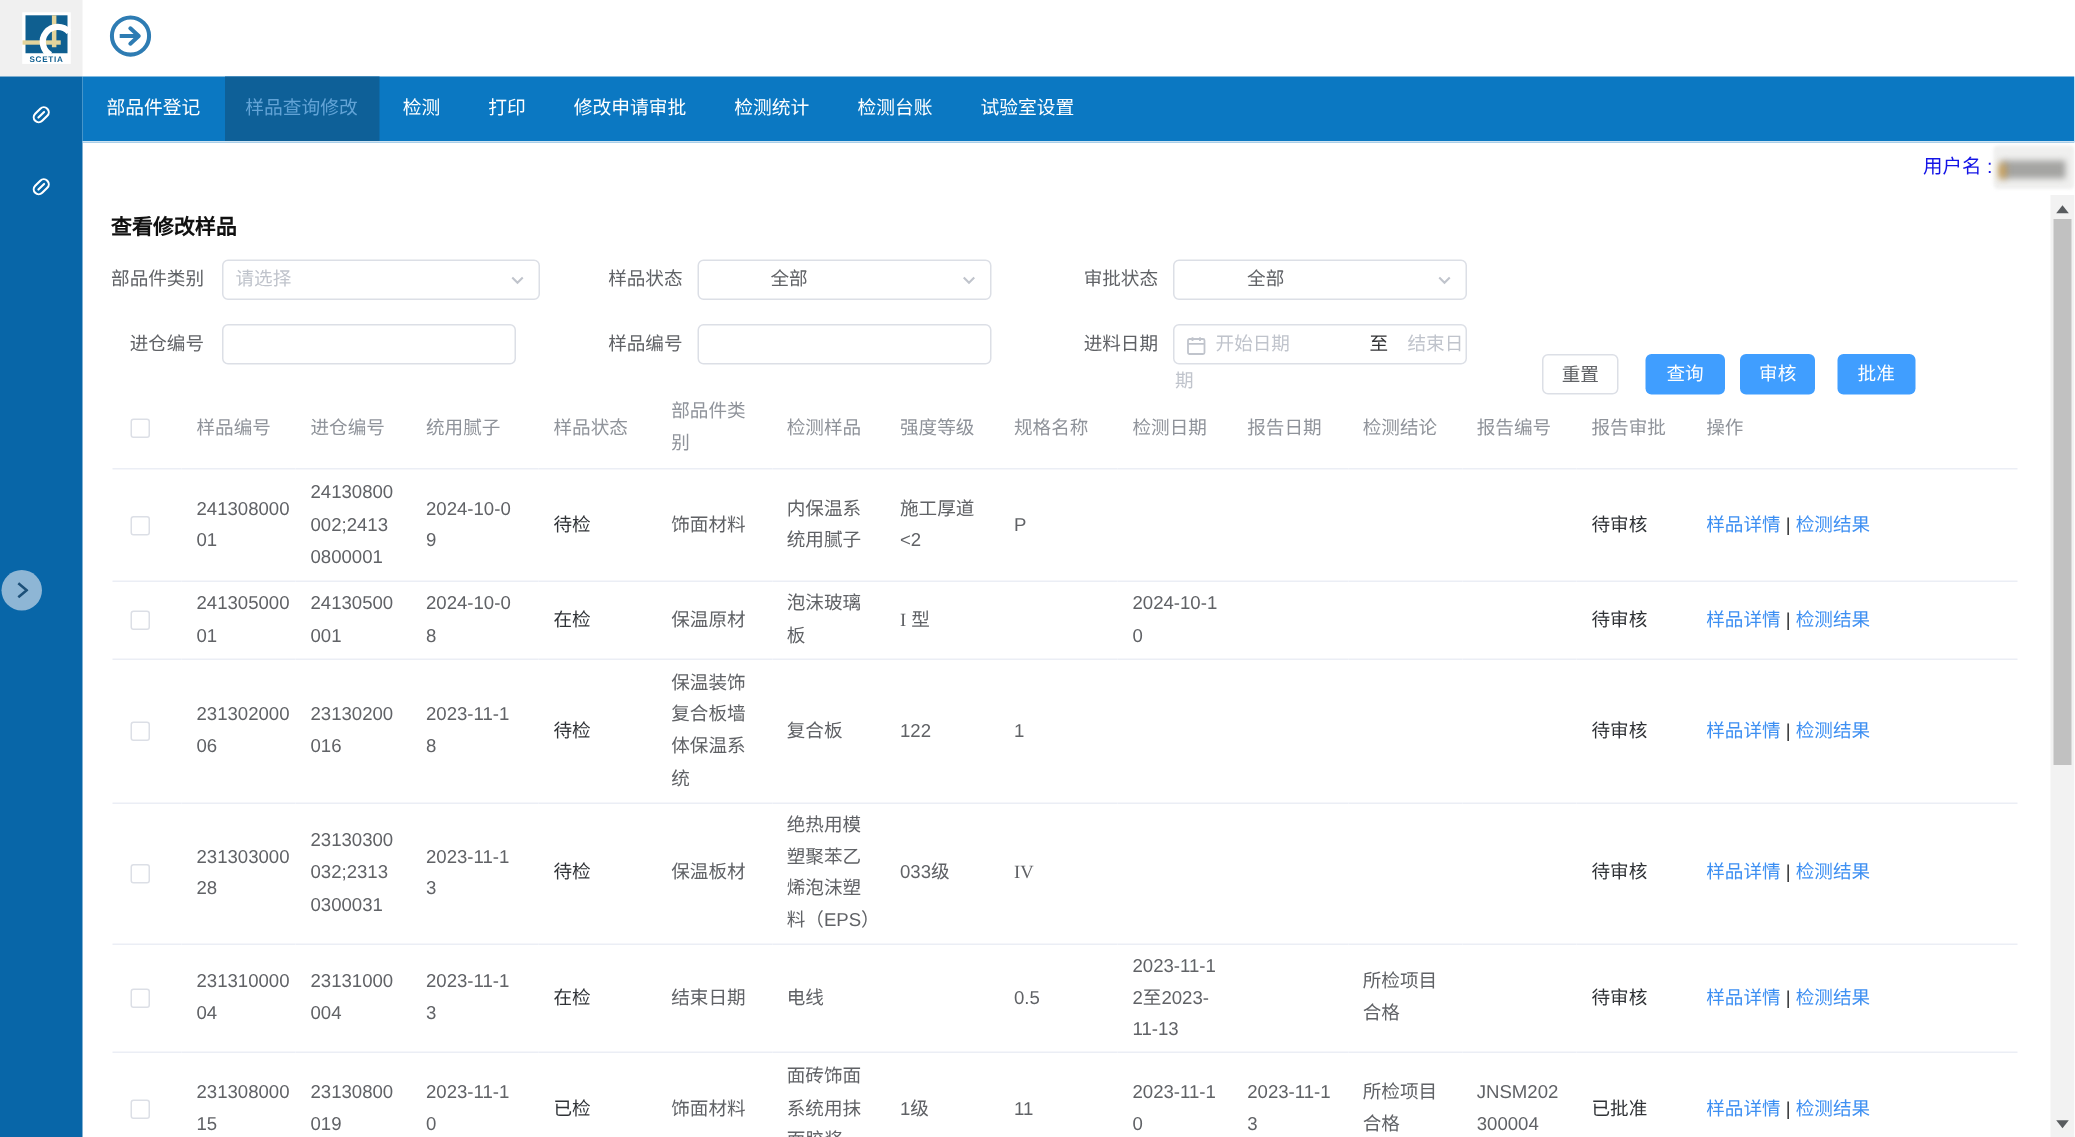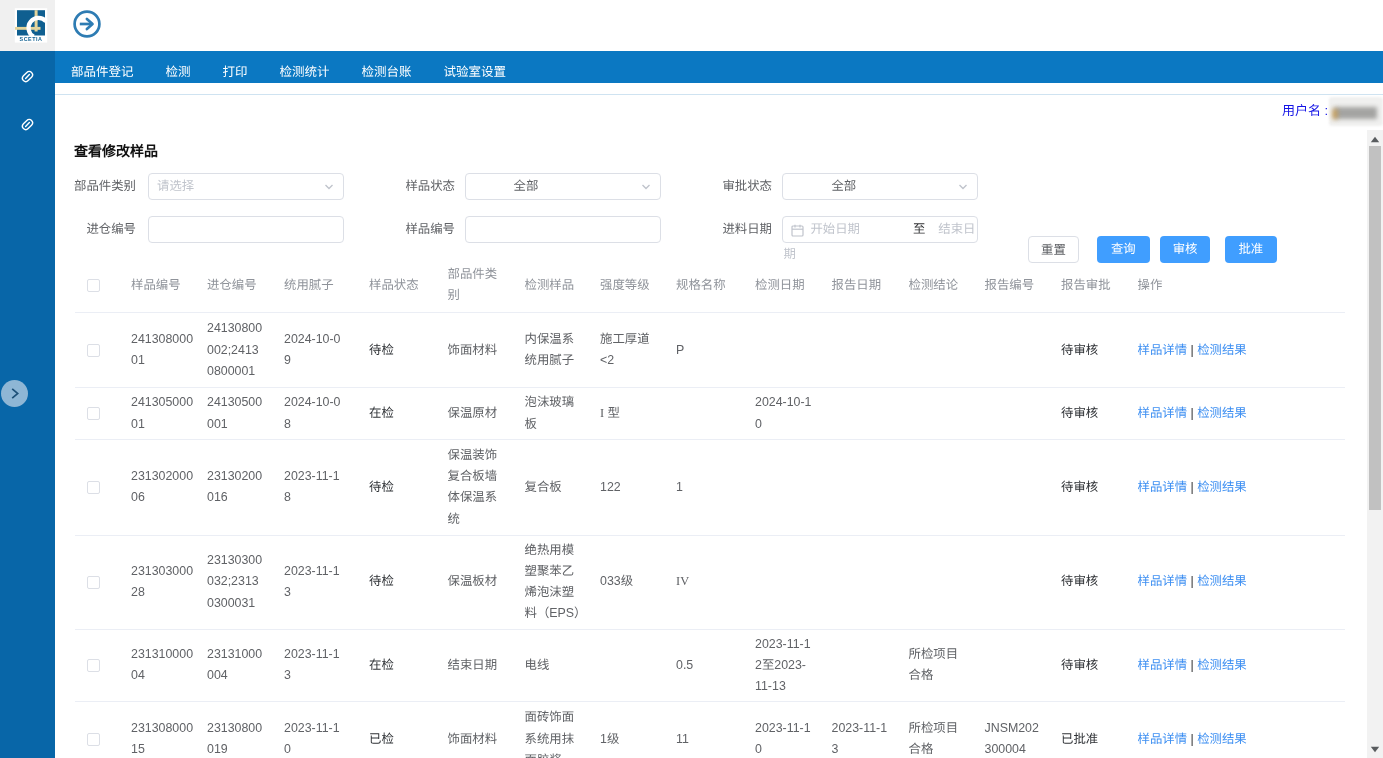--- a/index.html
+++ b/index.html
@@ -8,21 +8,21 @@
 body { position:relative; font-family:"Liberation Sans",sans-serif; background:#fff; color:#606266; }
 
 
 #topbar { position:absolute; left:0; top:0; width:1383px; height:51px; background:#fff; }
 #logobox { position:absolute; left:0; top:0; width:55px; height:51px; background:#f0f0f0; }
 #apptitle { position:absolute; left:73px; top:9.5px; height:28px; display:flex; align-items:center; }
 #apptitle .txt { font-size:18px; font-weight:bold; color:#2e7cb3; letter-spacing:1px; margin-left:0px; }
 
 
 #sidebar { position:absolute; left:0; top:51px; width:55px; height:707px; background:#0866a8; }
-#navbar { position:absolute; left:55px; top:51px; width:1328px; height:32px; background:#0b78c2; }
+#navbar { position:absolute; left:55px; top:51px; width:1328px; height:44px; background:#0b78c2; }
 #navbar ul { list-style:none; display:flex; }
 #navbar li { line-height:43px; padding:0 16px; font-size:12.5px; color:#ffffff; }
 #navbar li.active { background:#0e6098; color:#62a3d6; padding:0 14px; }
 #navline { position:absolute; left:55px; top:94px; width:1328px; height:1px; background:#cfe3f1; }
 
 
 #username { position:absolute; left:1282px; top:100px; font-size:13px; font-weight:500; color:#1414e6; }
 .blur1 { position:absolute; left:1329px; top:97px; width:54px; height:29px; background:#f0f0ef; border-radius:3px; filter:blur(1px); }
 .blur2 { position:absolute; left:1334px; top:107px; width:43px; height:12px; background:#a4a4a2; filter:blur(2px); }
 .blur3 { position:absolute; left:1333px; top:109px; width:4px; height:10px; background:#c9963f; filter:blur(2.5px); }
@@ -98,38 +98,40 @@
   <div id="expbtn">
     <svg width="8" height="11" viewBox="0 0 8 11">
         <path d="M1.2 0.8 L6.8 5.5 L1.2 10.2" fill="none" stroke="#1d5078" stroke-width="1.7"></path>
       </svg>
   </div>
 </div>
 
 <div id="navbar">
   <ul>
     <li>部品件登记</li>
+    <li class="active">样品查询修改</li>
     <li>检测</li>
     <li>打印</li>
+    <li>修改申请审批</li>
     <li>检测统计</li>
     <li>检测台账</li>
     <li>试验室设置</li>
   </ul>
 </div>
 <div id="navline"></div>
 
 <div class="blur1"></div>
 <div class="blur2"></div>
 <div class="blur3"></div>
 <div id="username">用户名 :</div>
 
 <div id="viewtitle">查看修改样品</div>
 
 <div class="flabel" style="left:36px; top:173px; width:100px;">部品件类别</div>
-<div class="fbox" style="left:148px; top:172.6px; width:196px;"><span class="pad ph">请选择</span>
+<div class="fbox" style="left:148px; top:172.6px; width:212px;"><span class="pad ph">请选择</span>
   <svg class="chev" viewBox="0 0 10 10">
       <path d="M1.5 3 L5 6.5 L8.5 3" fill="none" stroke="#c0c4cc" stroke-width="1.4"></path>
     </svg>
 </div>
 <div class="flabel" style="left:355px; top:173px; width:100px;">样品状态</div>
 <div class="fbox" style="left:464.6px; top:172.6px; width:196px;"><span class="pad val">全部</span>
   <svg class="chev" viewBox="0 0 10 10">
       <path d="M1.5 3 L5 6.5 L8.5 3" fill="none" stroke="#c0c4cc" stroke-width="1.4"></path>
     </svg>
 </div>

